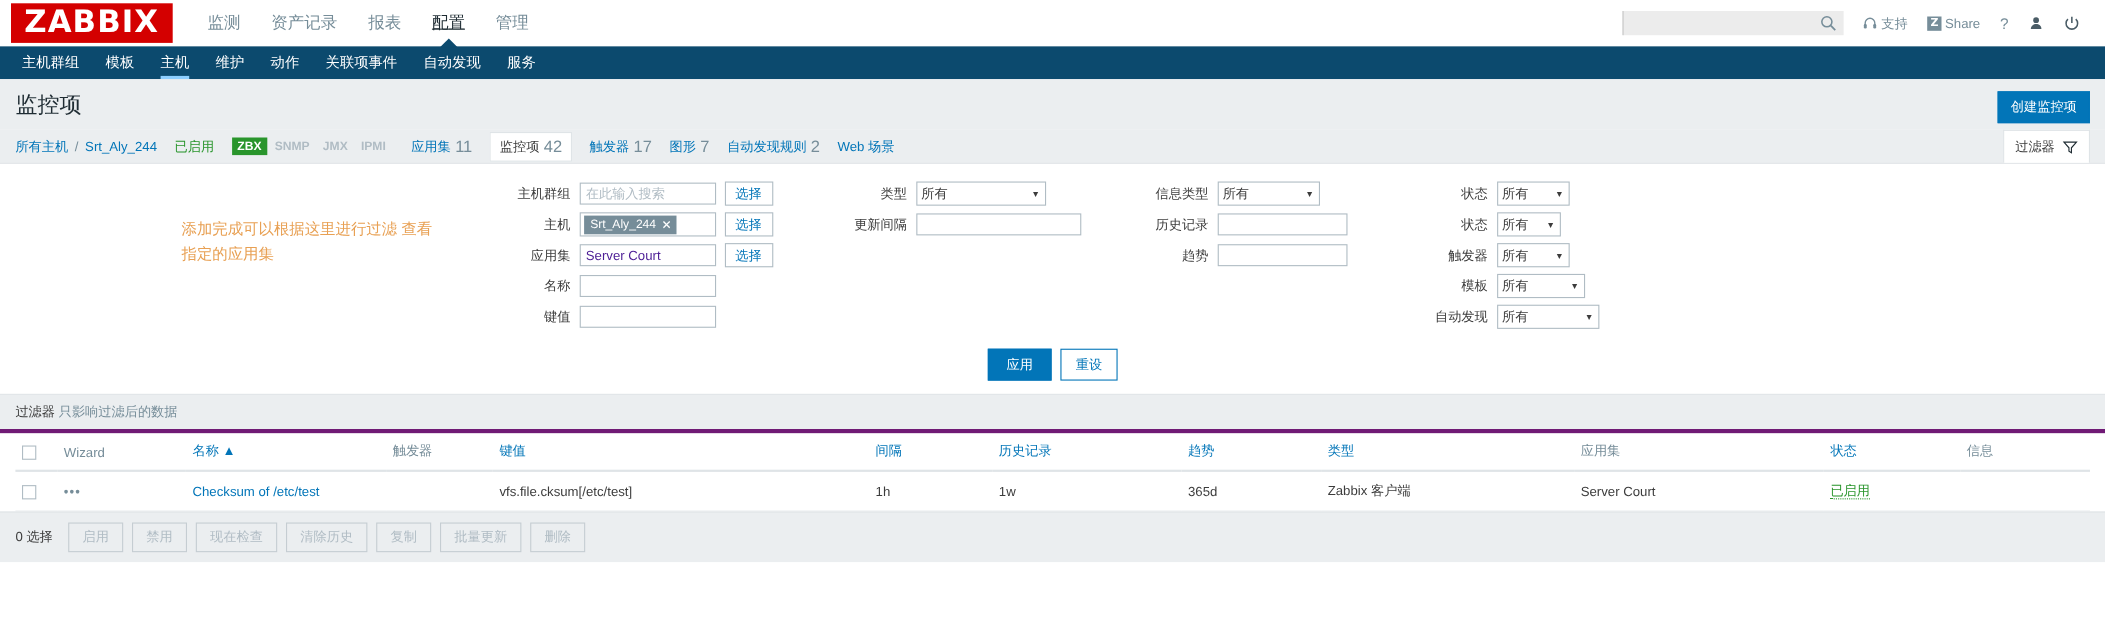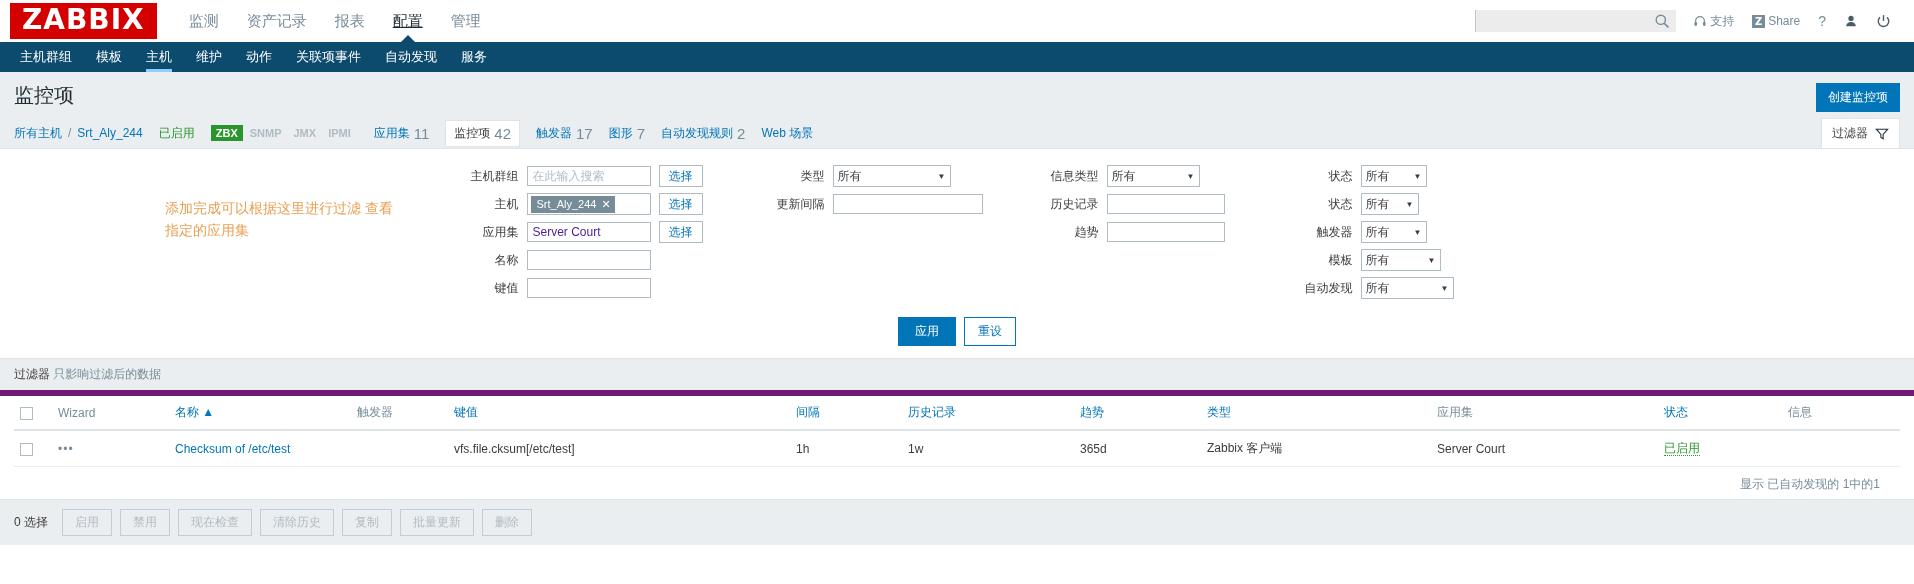--- a/index.html
+++ b/index.html
@@ -343,21 +343,21 @@
     padding: 5px 16px;
     cursor: pointer;
     font-family: "Liberation Sans", sans-serif;
   }
 
   .filter-note {
     background: #ebeef0;
     padding: 7px 14px;
     font-size: 12px;
     color: #768d99;
-    border-bottom: 6px solid #701a75;
+    border-bottom: 4px solid #701a75;
   }
   .filter-note b { color: #3c3c3c; font-weight: normal; }
 
   
   .tablewrap { background: #fff; padding: 0 14px; }
   table.list { width: 100%; border-collapse: collapse; }
   table.list th {
     text-align: left;
     font-weight: normal;
     font-size: 12px;
@@ -713,21 +713,20 @@
           <td>365d</td>
           <td>Zabbix 客户端</td>
           <td>Server Court</td>
           <td>
             <span class="ok">已启用</span>
           </td>
           <td></td>
         </tr>
       </tbody>
     </table>
-    <div class="reslist">显示 已自动发现的 1中的1</div>
   </div>
 
   <div class="footeractions">
     <span class="selcount">0 选择</span>
     <button class="btn-dis">启用</button>
     <button class="btn-dis">禁用</button>
     <button class="btn-dis">现在检查</button>
     <button class="btn-dis">清除历史</button>
     <button class="btn-dis">复制</button>
     <button class="btn-dis">批量更新</button>

